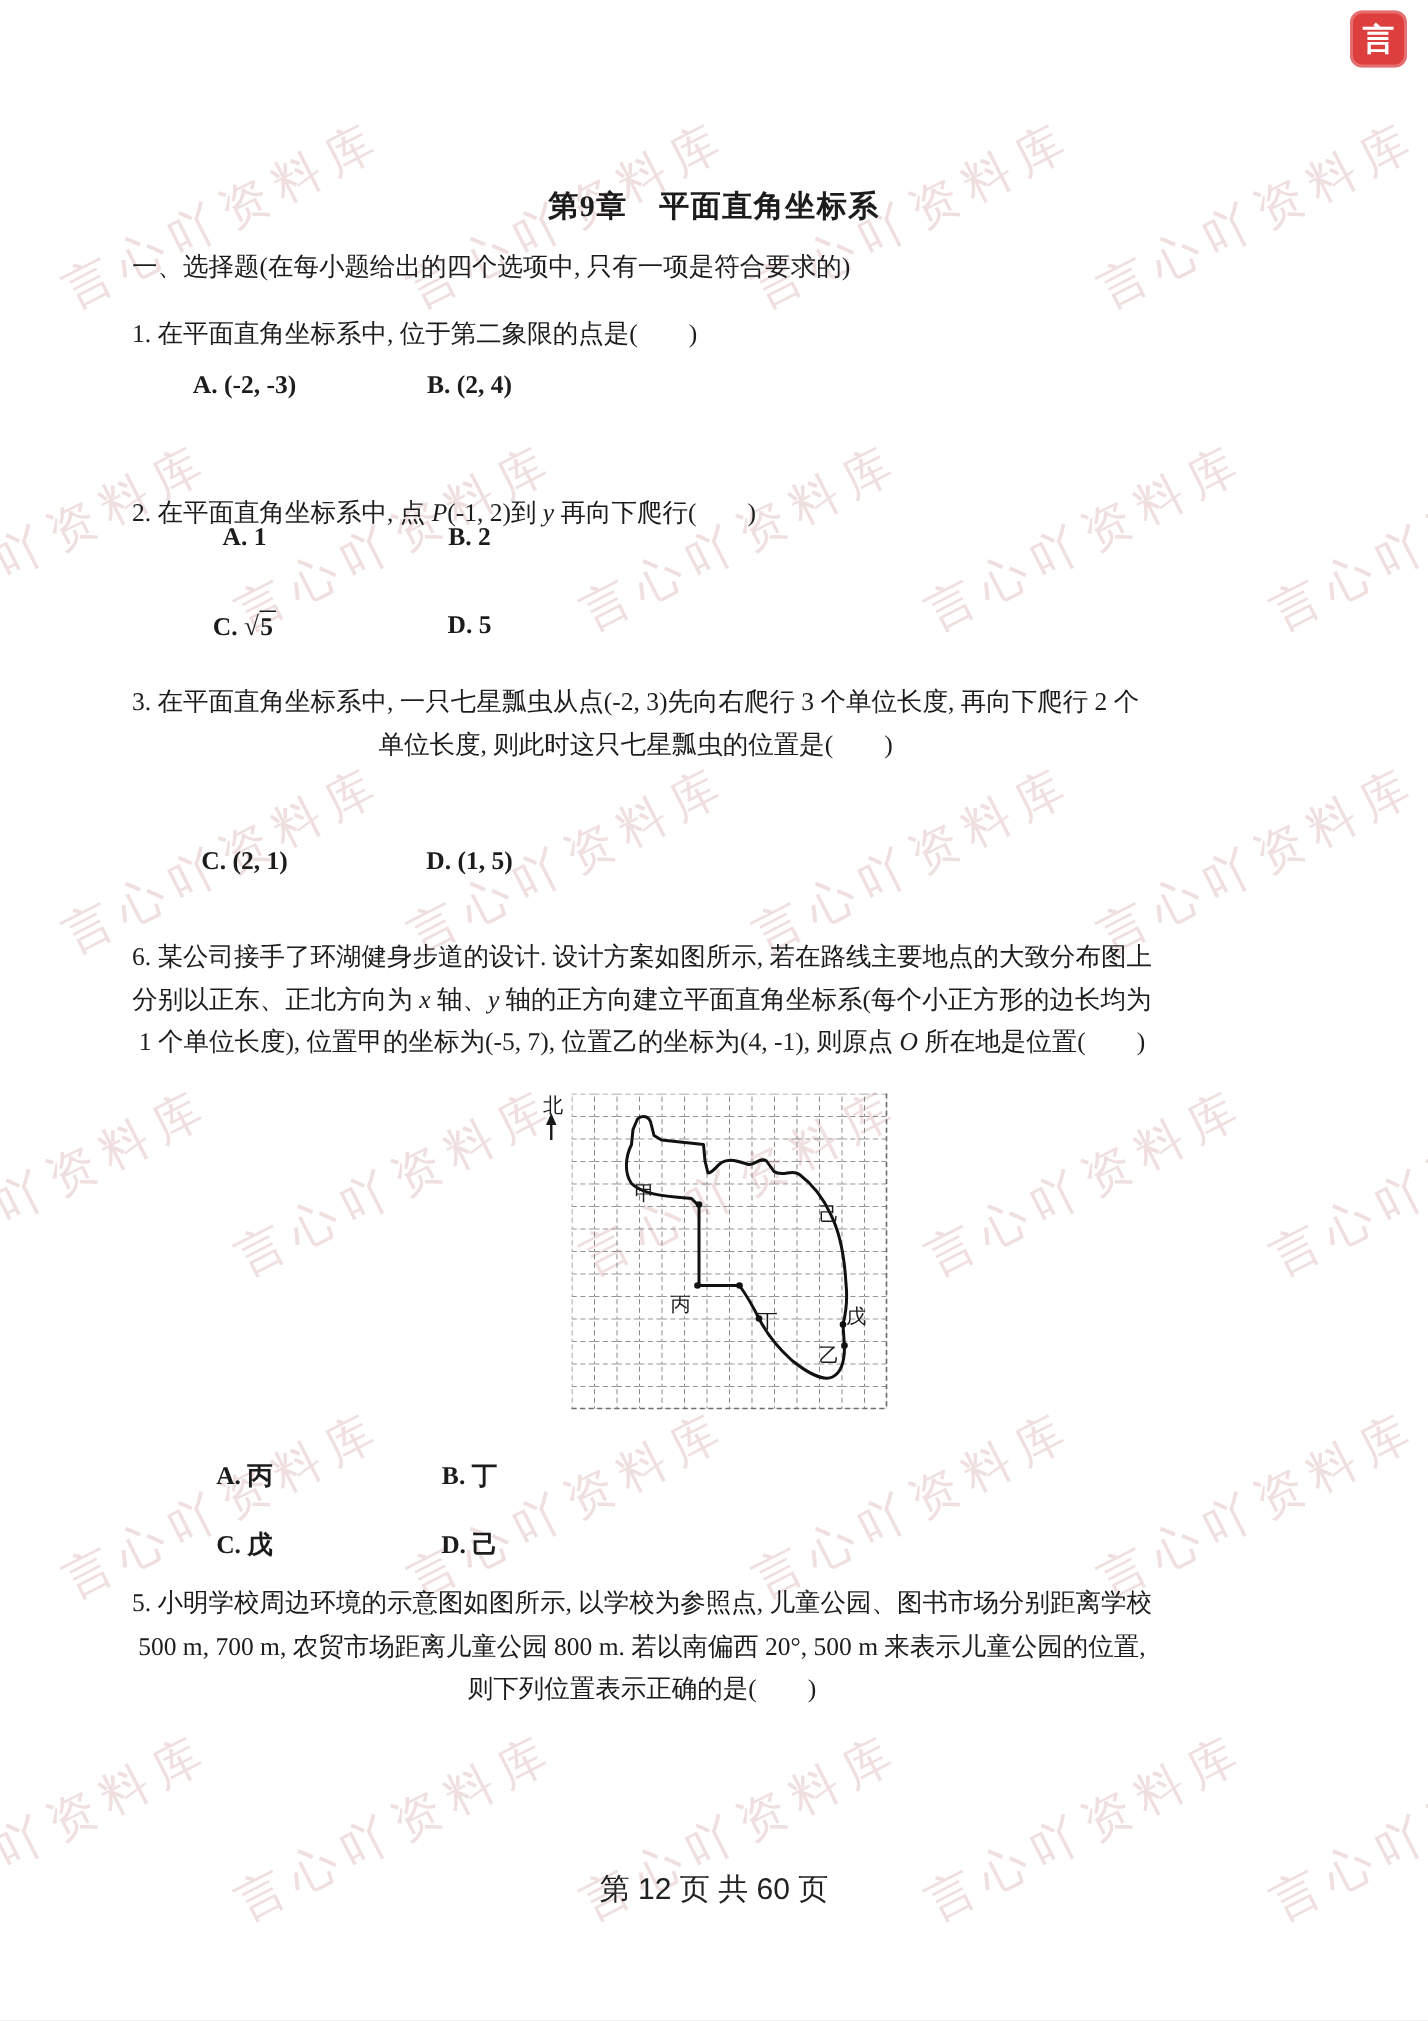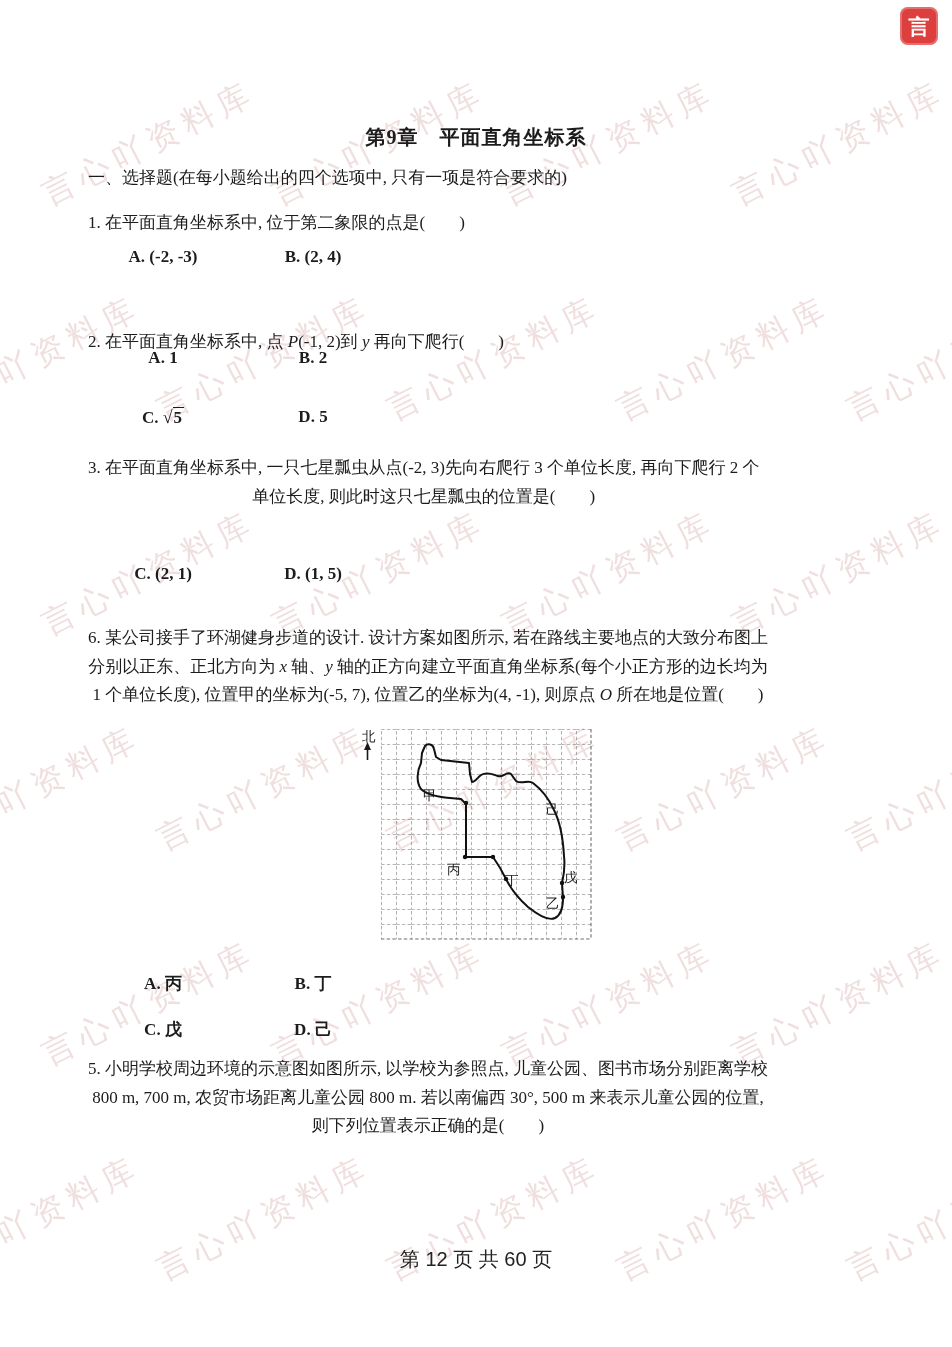--- a/index.html
+++ b/index.html
@@ -181,19 +181,19 @@
 
   <div class="blk optrow" style="top:972px">
     <span class="cell">A. 丙</span><span class="cell">B. 丁</span>
   </div>
   <div class="blk optrow" style="top:1018px">
     <span class="cell">C. 戊</span><span class="cell">D. 己</span>
   </div>
 
   <div class="blk" style="top:1055px">
       <div class="tline"><span>5. 小明学校周边环境的示意图如图所示, 以学校为参照点, 儿童公园、图书市场分别距离学校</span></div>
-      <div class="tline"><span>800 m, 700 m, 农贸市场距离儿童公园 800 m. 若以南偏西 30°, 500 m 来表示儿童公园的位置,</span></div>
+      <div class="tline"><span>500 m, 700 m, 农贸市场距离儿童公园 800 m. 若以南偏西 20°, 500 m 来表示儿童公园的位置,</span></div>
       <div class="tline"><span>则下列位置表示正确的是(　　)</span></div>
     </div>
 
   <div class="footer">第 12 页 共 60 页</div>
 
 </div>
 
 </body></html>

